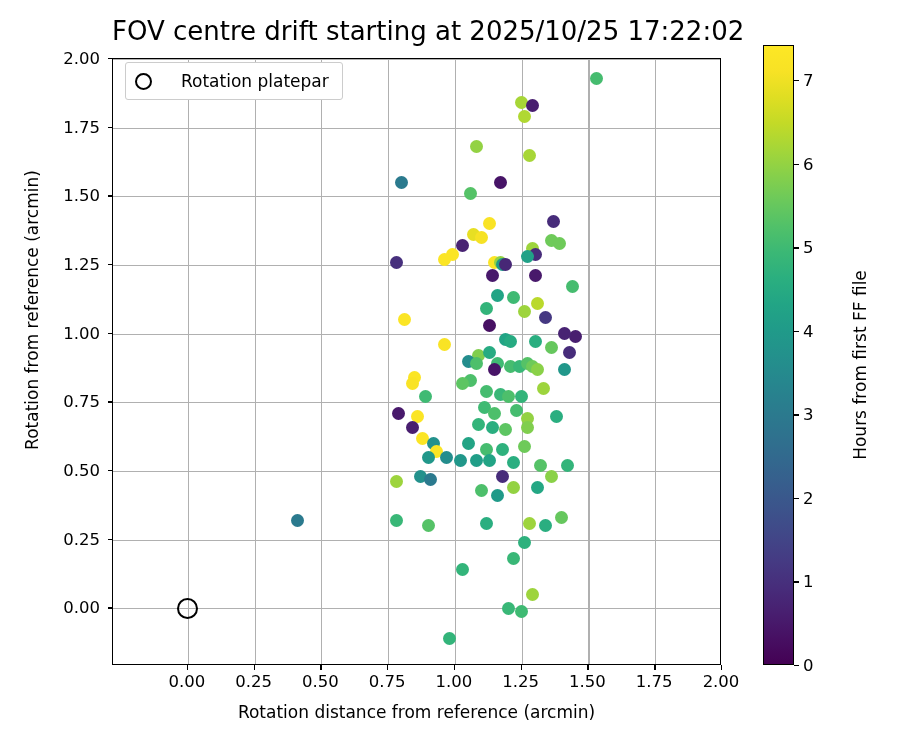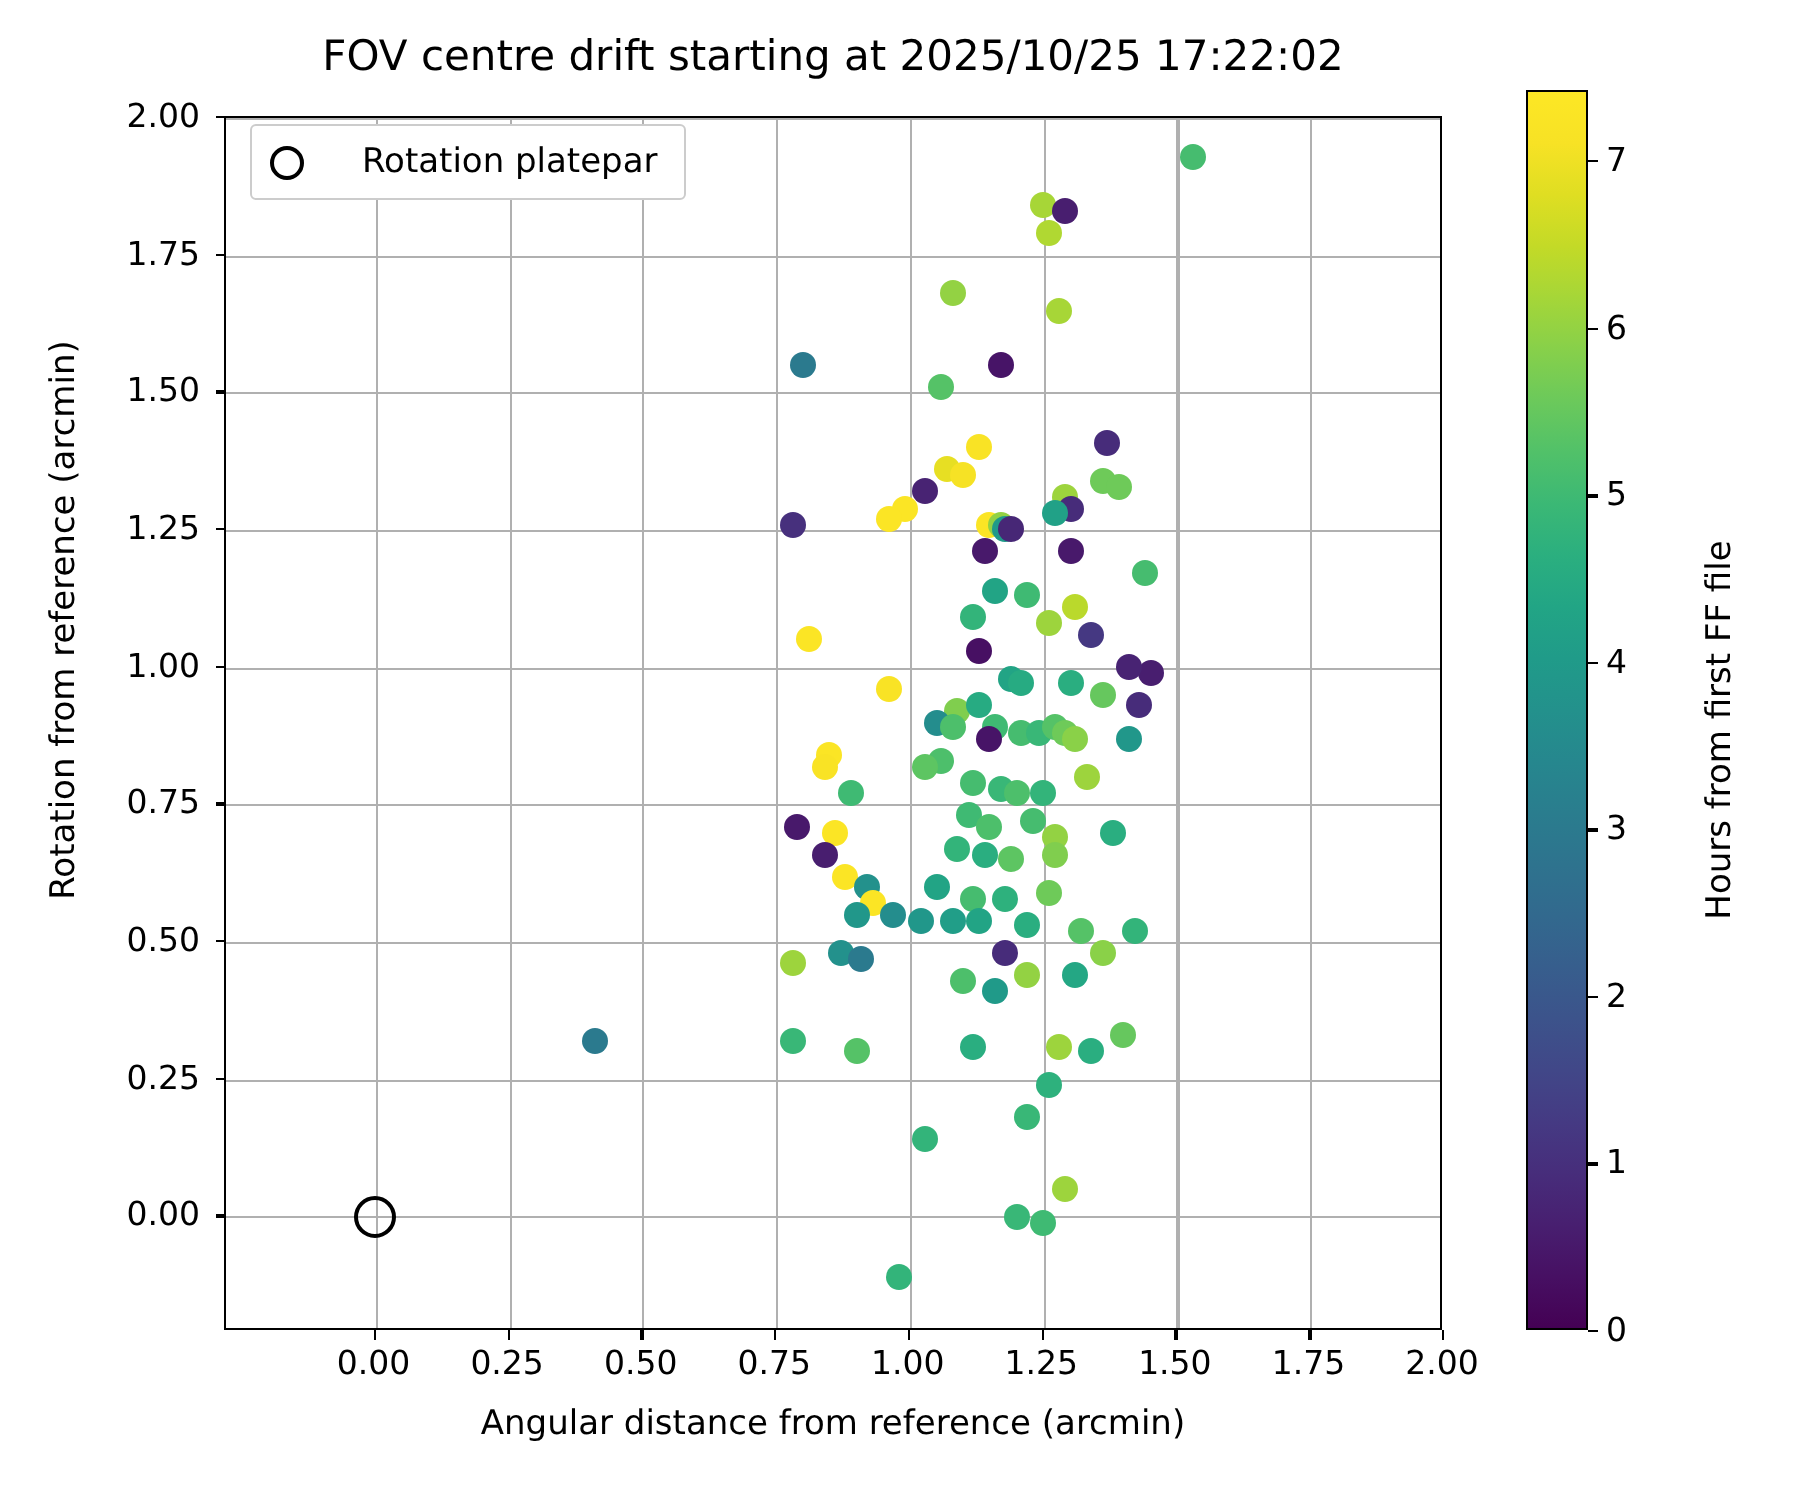--- a/index.html
+++ b/index.html
@@ -3,21 +3,21 @@
 <meta charset="utf-8">
 <style>
   html,body{margin:0;padding:0;}
   body{width:900px;height:750px;background:#ffffff;
        font-family:"DejaVu Sans","Liberation Sans",sans-serif;
        overflow:hidden;}
   #fig{position:relative;width:900px;height:750px;}
 
   
   #title{position:absolute;left:112px;top:16px;width:609px;text-align:center;
-         font-size:21px;color:#000;white-space:nowrap;}
+         font-size:26px;color:#000;white-space:nowrap;}
 
   
   #axes{position:absolute;left:112px;top:58px;width:609px;height:607px;
         background:#fff;box-sizing:border-box;border:1.35px solid #000;}
   #plotclip{position:absolute;inset:0;overflow:hidden;}
   .gridv,.gridh{position:absolute;background:#b0b0b0;}
   .gridv{width:1.1px;top:0;bottom:0;}
   .gridh{height:1.1px;left:0;right:0;}
 
   .pt{position:absolute;border-radius:50%;width:13px;height:13px;
@@ -201,21 +201,21 @@
         <div class="pt" style="left: 395.316px; top: 549.321px; background: rgb(57, 183, 119);"></div>
         <div class="pt" style="left: 408.671px; top: 552.068px; background: rgb(63, 186, 115);"></div>
         <div class="pt" style="left: 336.553px; top: 579.534px; background: rgb(51, 180, 122);"></div>
         <div class="refmark" style="left: 74.7895px; top: 549.321px;"></div>
       </div>
   </div>
 
   <div id="ticksx"></div>
   <div id="ticksy"></div>
 
-  <div id="xlabel">Angular distance from reference (arcmin)</div>
+  <div id="xlabel">Rotation distance from reference (arcmin)</div>
   <div id="ylabel">Rotation from reference (arcmin)</div>
 
   <div id="legend">
     <div id="legmark"></div>
     <div id="legtext">Rotation platepar</div>
   </div>
 
   <div id="cbar" style="background: linear-gradient(rgb(253, 231, 37) 0%, rgb(247, 226, 37) 4.16667%, rgb(223, 222, 34) 8.33333%, rgb(195, 218, 39) 12.5%, rgb(165, 214, 56) 16.6667%, rgb(135, 208, 74) 20.8333%, rgb(107, 201, 91) 25%, rgb(81, 193, 105) 29.1667%, rgb(59, 184, 117) 33.3333%, rgb(43, 175, 127) 37.5%, rgb(34, 165, 133) 41.6667%, rgb(32, 155, 137) 45.8333%, rgb(35, 145, 140) 50%, rgb(38, 135, 142) 54.1667%, rgb(42, 125, 142) 58.3333%, rgb(46, 115, 142) 62.5%, rgb(50, 105, 142) 66.6667%, rgb(55, 94, 141) 70.8333%, rgb(60, 83, 139) 75%, rgb(65, 71, 136) 79.1667%, rgb(69, 58, 131) 83.3333%, rgb(71, 45, 123) 87.5%, rgb(72, 31, 112) 91.6667%, rgb(71, 16, 99) 95.8333%, rgb(68, 1, 84) 100%);"></div>
   <div id="cbticks"></div>
   <div id="cblabel">Hours from first FF file</div>

